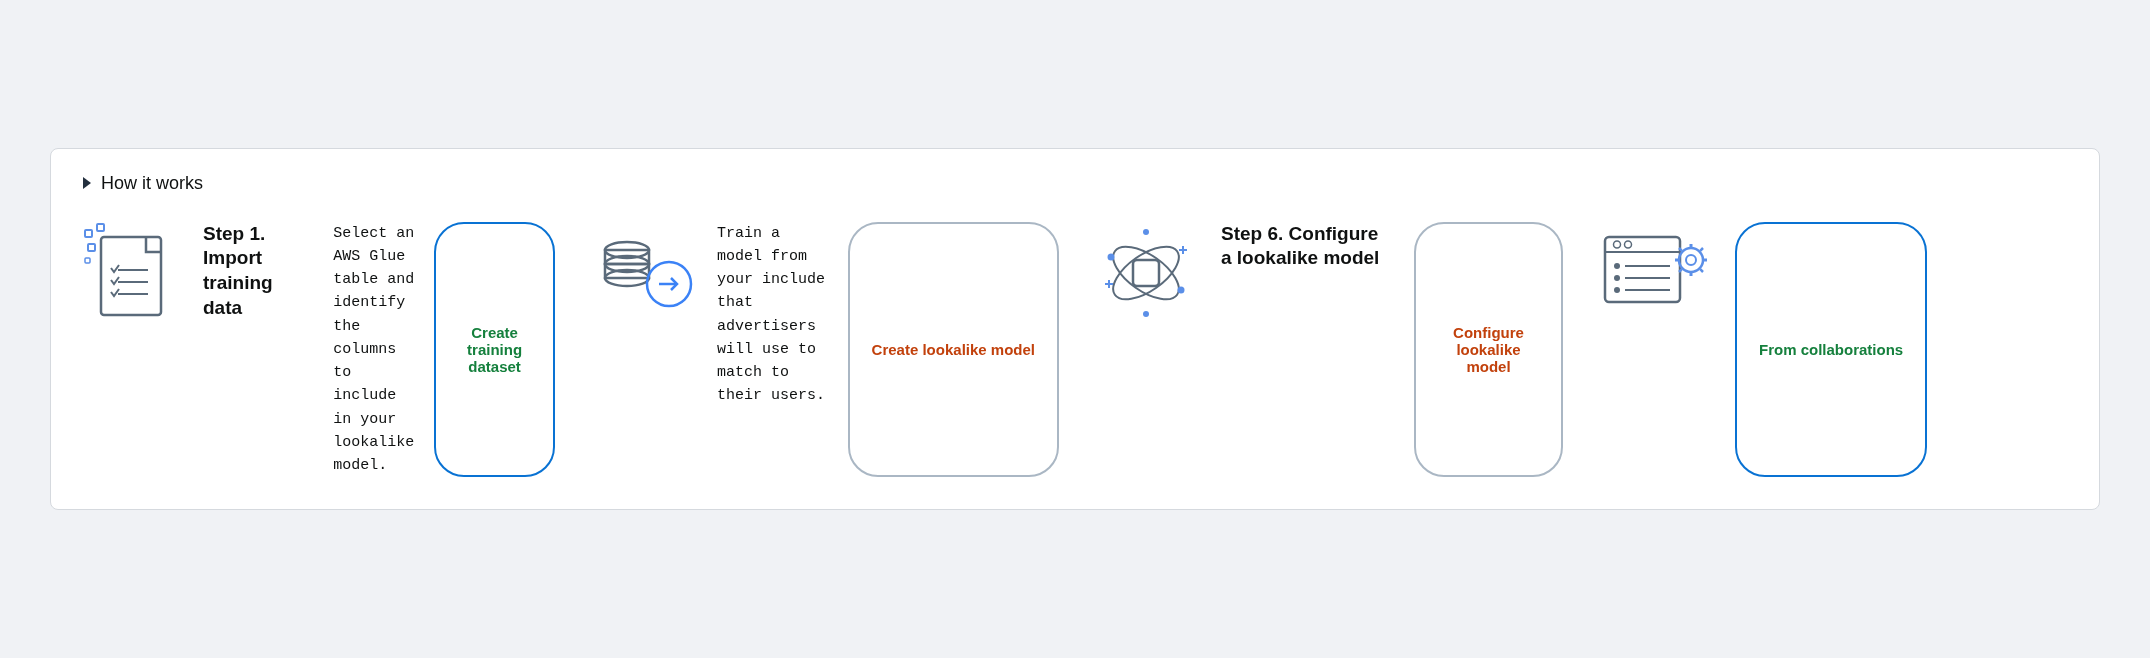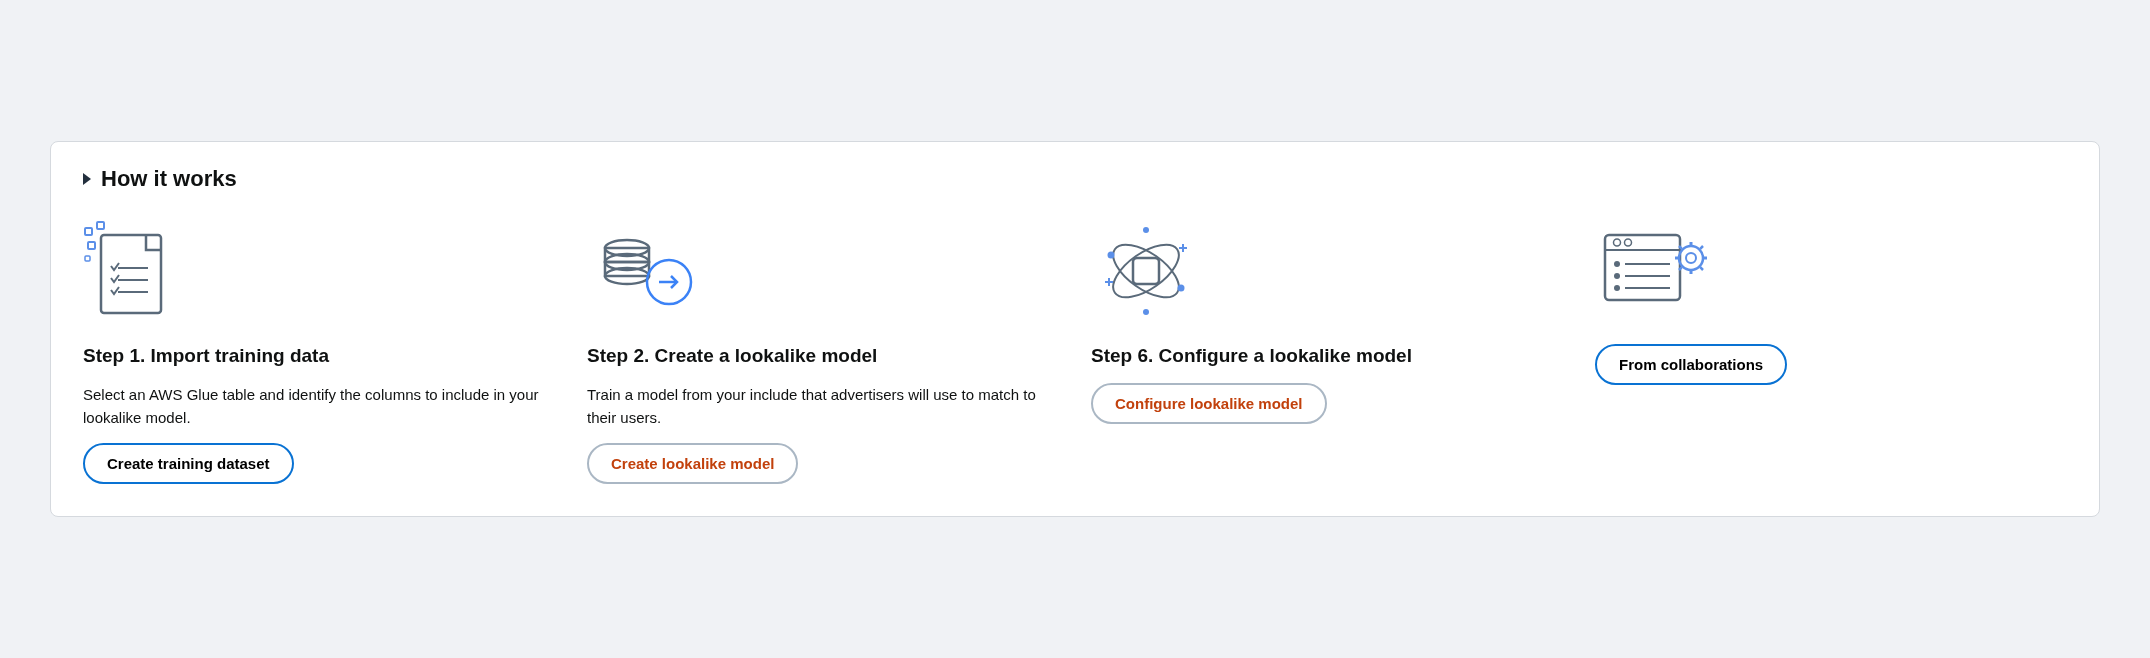--- a/index.html
+++ b/index.html
@@ -34,35 +34,35 @@
       width: 0;
       height: 0;
       border-left: 8px solid #232f3e;
       border-top: 6px solid transparent;
       border-bottom: 6px solid transparent;
       display: inline-block;
       flex-shrink: 0;
     }
 
     .panel-title {
-      font-size: 22px;
-      font-weight: 700;
+      font-size: 18px;
+      font-weight: 400;
       color: #0f1111;
     }
 
     .steps-grid {
       display: grid;
       grid-template-columns: repeat(4, 1fr);
       gap: 32px;
     }
 
     .step {
       display: flex;
-      flex-direction: column;
-      gap: 14px;
+      flex-direction: row;
+      gap: 20px;
     }
 
     .step-icon {
       height: 110px;
       display: flex;
       align-items: center;
       justify-content: flex-start;
     }
 
     .step-title {
@@ -70,38 +70,39 @@
       font-weight: 700;
       color: #0f1111;
       line-height: 1.3;
     }
 
     .step-desc {
       font-size: 15px;
       color: #0f1111;
       line-height: 1.55;
       flex: 1;
+      font-family: Liberation Mono, monospace;
     }
 
     .step-btn {
       display: inline-block;
       border-radius: 30px;
       padding: 10px 22px;
       font-size: 15px;
       font-weight: 600;
       cursor: pointer;
       text-align: center;
       width: fit-content;
       border: 2px solid;
       background: transparent;
     }
 
     .step-btn.active {
       border-color: #0972d3;
-      color: #000000;
+      color: #15803d;
     }
 
     .step-btn.disabled {
       border-color: #aab7c4;
       color: #c2410c;
       cursor: not-allowed;
     }
 
     
     svg {
@@ -154,21 +155,20 @@
           <rect x="18" y="28" width="44" height="14" fill="none" stroke="#5a6a7a" stroke-width="2.5"></rect>
           <ellipse cx="40" cy="42" rx="22" ry="8" fill="none" stroke="#5a6a7a" stroke-width="2.5"></ellipse>
           <rect x="18" y="42" width="44" height="14" fill="none" stroke="#5a6a7a" stroke-width="2.5"></rect>
           <ellipse cx="40" cy="56" rx="22" ry="8" fill="none" stroke="#5a6a7a" stroke-width="2.5"></ellipse>
 
           <circle cx="82" cy="62" r="22" fill="none" stroke="#3b82f6" stroke-width="2.5"></circle>
           <line x1="72" y1="62" x2="90" y2="62" stroke="#3b82f6" stroke-width="2.5"></line>
           <polyline points="84,56 90,62 84,68" fill="none" stroke="#3b82f6" stroke-width="2.5"></polyline>
         </svg>
       </div>
-      <div class="step-title">Step 2. Create a lookalike model</div>
       <div class="step-desc">Train a model from your include that advertisers will use to match to their users.</div>
       <button class="step-btn disabled" disabled="">Create lookalike model</button>
     </div>
 
     <div class="step">
       <div class="step-icon">
         <svg width="110" height="110" viewBox="0 0 110 110">
 
           <rect x="42" y="38" width="26" height="26" rx="4" fill="none" stroke="#5a6a7a" stroke-width="2.5"></rect>
 

